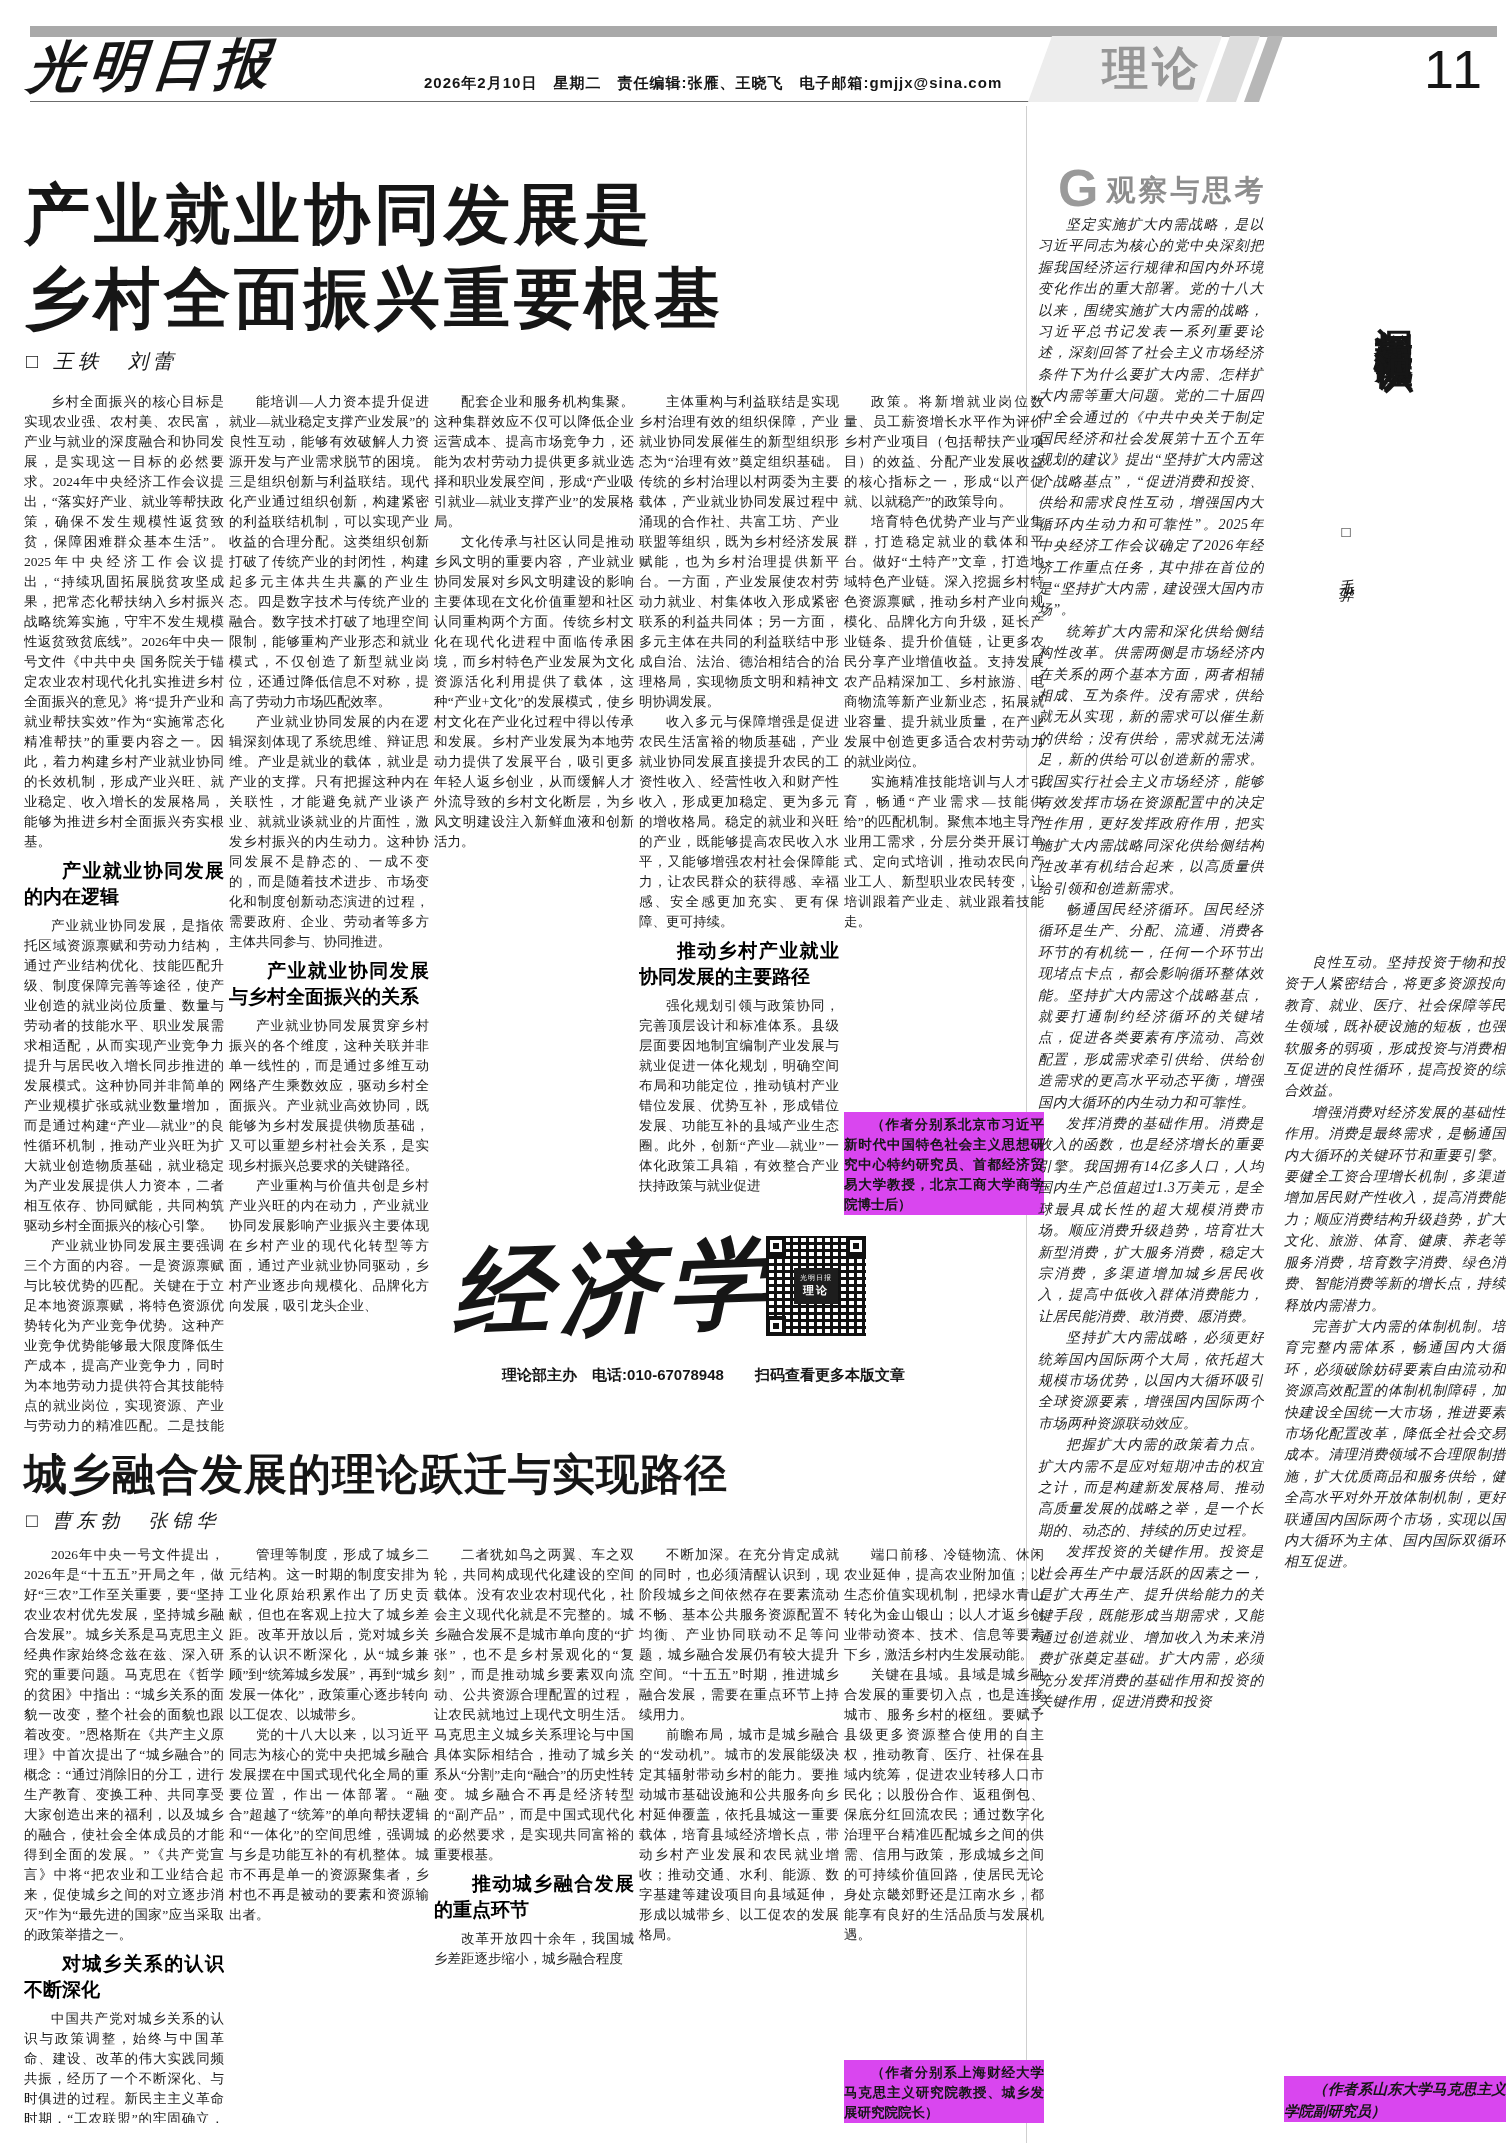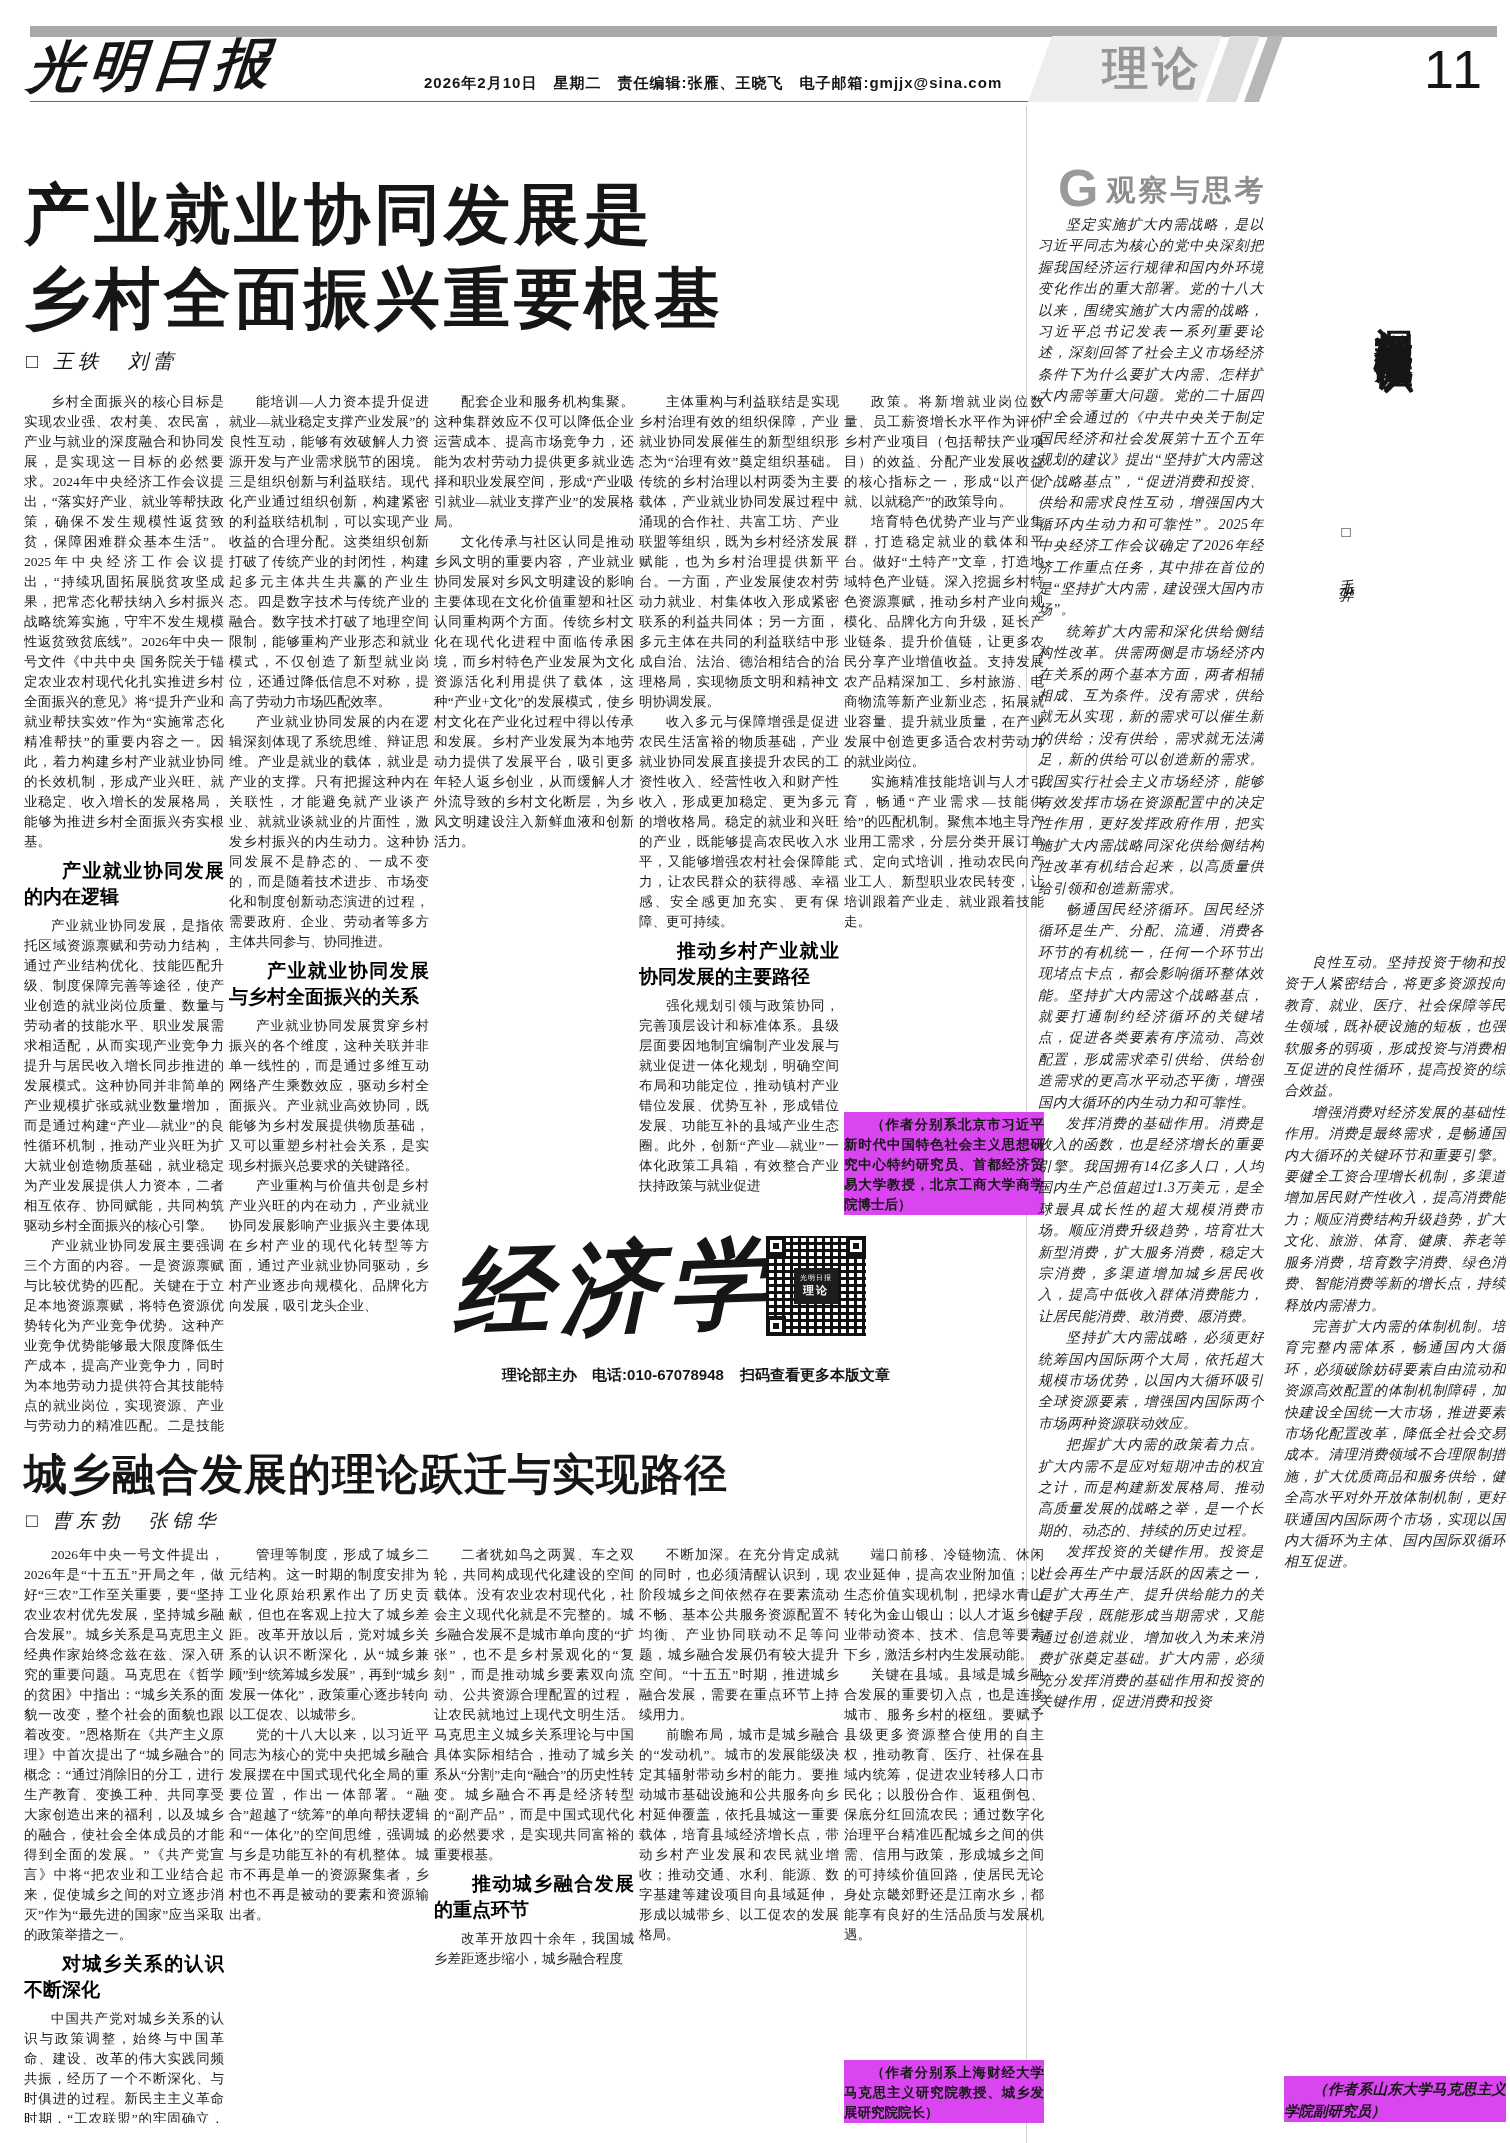--- a/index.html
+++ b/index.html
@@ -59,21 +59,21 @@
   .qr{left:766px;top:1236px;width:100px;height:100px;
         background-image:repeating-linear-gradient(0deg,#111 0 3px,rgba(255,255,255,0) 3px 7px),
                          repeating-linear-gradient(90deg,#111 0 3px,#fff 3px 8px);}
   .qr .f{position:absolute;width:20px;height:20px;border:4px solid #111;background:#fff;box-sizing:border-box;}
   .qr .f i{position:absolute;left:3px;top:3px;width:6px;height:6px;background:#111;display:block;}
   .qr .f1{left:0;top:0;} .qr .f2{right:0;top:0;} .qr .f3{left:0;bottom:0;}
   .qr .qlabel{position:absolute;left:28px;top:32px;width:44px;height:36px;background:#1d1d1d;
         color:#fff;text-align:center;font-family:"Liberation Sans",sans-serif;}
   .qr .qlabel .a{display:block;font-size:7px;margin-top:5px;letter-spacing:1px;}
   .qr .qlabel .b{display:block;font-size:11px;font-weight:700;letter-spacing:2px;}
-  .qr-caption{left:740px;top:1366px;width:165px;text-align:left;
+  .qr-caption{left:740px;top:1366px;width:165px;text-align:right;
         font-family:"Liberation Sans",sans-serif;font-weight:700;font-size:15px;}
   
   .h-bottom{left:24px;top:1446px;font-size:43px;font-weight:900;letter-spacing:1px;white-space:nowrap;}
   .byline.bottom-b{top:1508px;font-size:19px;}
   
   #t1{left:24px;top:392px;width:200px;height:1040px;}
   #t2{left:229px;top:392px;width:200px;height:1040px;}
   #t3{left:434px;top:392px;width:200px;height:823px;}
   #t4{left:639px;top:392px;width:200px;height:823px;}
   #t5{left:844px;top:392px;width:200px;height:823px;}

